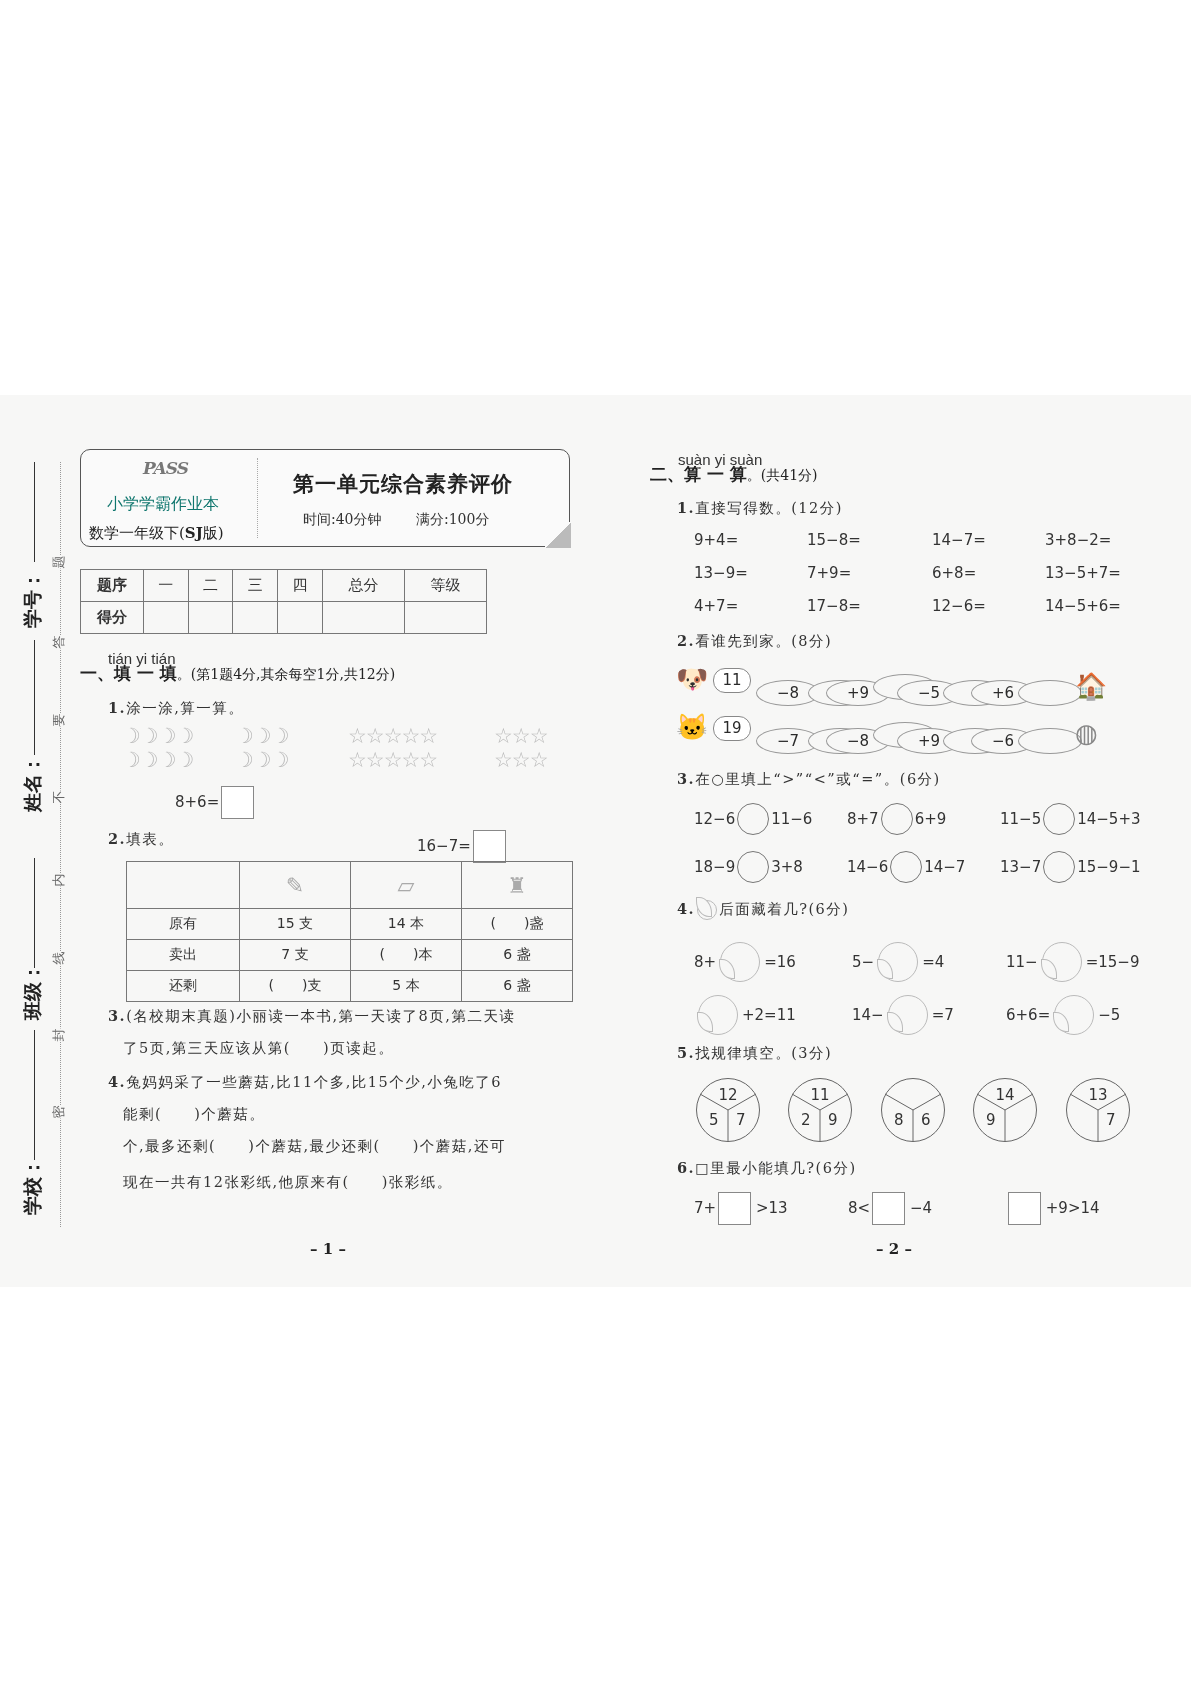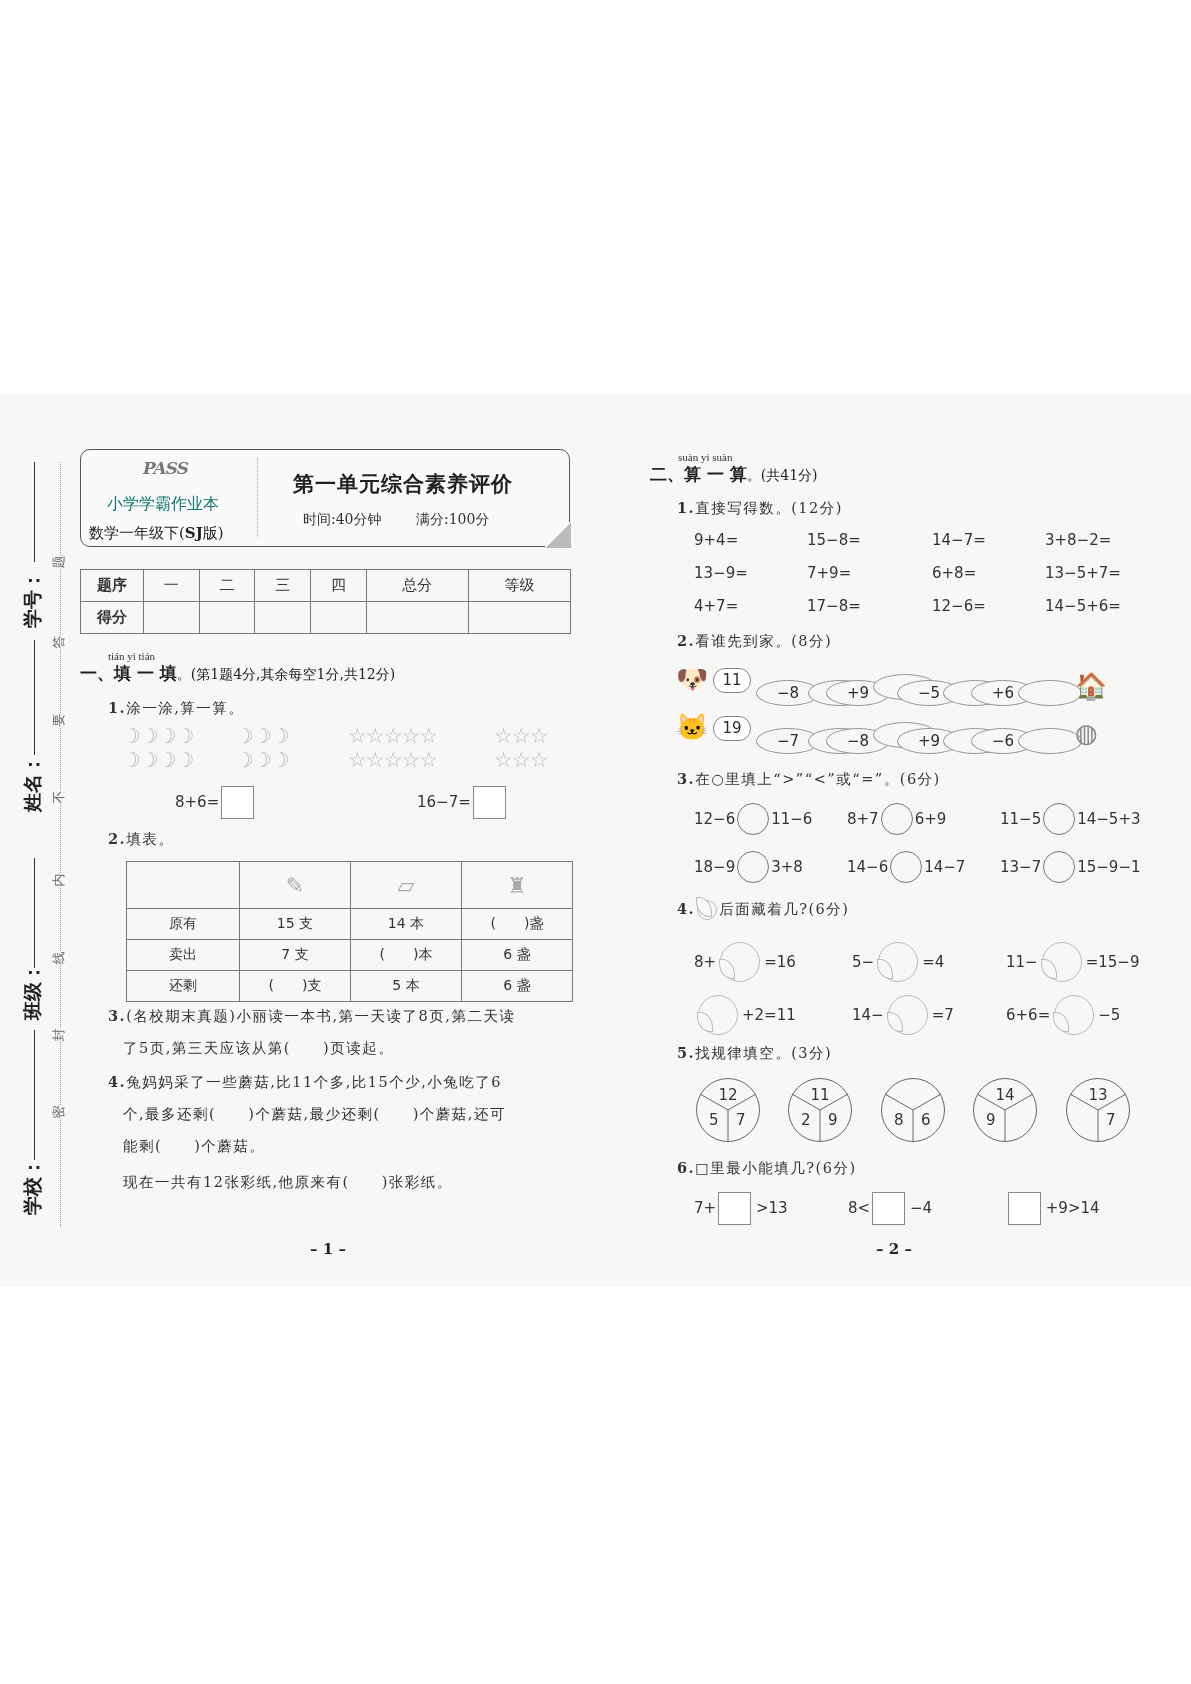--- a/index.html
+++ b/index.html
@@ -40,27 +40,27 @@
   .hmeta { position: absolute; left: 222px; top: 61px; font-size: 14px; color: #333; }
   .hmeta span { margin-right: 30px; }
   .curl {
     position: absolute; right: -2px; bottom: -2px; width: 26px; height: 26px;
     background: linear-gradient(135deg, #fafafa 50%, #bbb 50%);
     border-top-left-radius: 6px;
   }
 
   
   table { border-collapse: collapse; }
-  .score { position: absolute; left: 80px; top: 569px; width: 491px; height: 62px; border: 1.5px solid #444; }
+  .score { position: absolute; left: 80px; top: 569px; width: 407px; height: 62px; border: 1.5px solid #444; }
   .score td { border: 1px solid #777; text-align: center; font-size: 15px; height: 29px; color: #333; }
   .score td.h { font-family: "DejaVu Sans", sans-serif; font-weight: bold; width: 60px; }
 
   .sec-title { position: absolute; font-size: 17px; font-weight: bold; font-family: "DejaVu Sans", sans-serif; color: #222; }
   .sec-title .note { font-family: "DejaVu Serif", serif; font-weight: normal; font-size: 14px; }
-  .pinyin { position: absolute; font-family: Liberation Serif, serif; font-size: 11px; color: #333; }
+  .pinyin { position: absolute; font-family: Liberation Sans, sans-serif; font-size: 15px; color: #333; }
   .q { position: absolute; font-size: 14.5px; color: #333; line-height: 32px; letter-spacing: 1.5px; }
   .q b.n { font-weight: bold; font-family: "DejaVu Serif", serif; }
   .expr { position: absolute; font-family: "DejaVu Sans", sans-serif; font-size: 15px; color: #333; }
   .box { display: inline-block; width: 31px; height: 31px; border: 1px solid #888; background: #fff; vertical-align: middle; margin-left: 2px; }
 
   .icons { position: absolute; font-size: 21px; color: #bbb; letter-spacing: -1px; }
 
   .goods { position: absolute; left: 126px; top: 861px; width: 447px; border: 1.5px solid #444; }
   .goods td { border: 1px solid #777; text-align: center; font-size: 14px; height: 28px; color: #333; font-family: "DejaVu Sans", sans-serif; }
   .goods tr.pic td { height: 44px; font-size: 22px; color: #aaa; }
@@ -162,21 +162,21 @@
   <div>☆☆☆☆☆</div>
     <div>☆☆☆☆☆</div>
 </div>
 <div class="icons" style="left:494px;top:724px;line-height:24px;">
   <div>☆☆☆</div>
     <div>☆☆☆</div>
 </div>
 <div class="expr" style="left:175px;top:786px;">
   <span>8+6=</span><span class="box"></span>
 </div>
-<div class="expr" style="left:417px;top:786px;">
+<div class="expr" style="left:417px;top:830px;">
   <span>16−7=</span><span class="box"></span>
 </div>
 
 <div class="q" style="left:108px;top:823px;">
   <b class="n">2.</b><span>填表。</span>
 </div>
 <table class="goods">
   <tbody>
       <tr class="pic">
     <td style="width:110px"></td>
@@ -205,22 +205,22 @@
 </tbody>
   </table>
 
 <div class="q" style="left:108px;top:1000px;">
   <div><b class="n">3.</b><span>(名校期末真题)小丽读一本书,第一天读了8页,第二天读</span></div>
   <div style="padding-left:15px">了5页,第三天应该从第(　　)页读起。</div>
 </div>
 
 <div class="q" style="left:108px;top:1066px;">
   <div><b class="n">4.</b><span>兔妈妈采了一些蘑菇,比11个多,比15个少,小兔吃了6</span></div>
+  <div style="padding-left:15px">能剩(　　)个蘑菇。</div>
   <div style="padding-left:15px">个,最多还剩(　　)个蘑菇,最少还剩(　　)个蘑菇,还可</div>
-  <div style="padding-left:15px">能剩(　　)个蘑菇。</div>
 </div>
 
 <div class="q" style="left:108px;top:1166px;">
   <div style="padding-left:15px">现在一共有12张彩纸,他原来有(　　)张彩纸。</div>
 </div>
 
 <span class="pageno" style="left:310px;top:1240px;">– 1 –</span>
 
 <span class="pinyin" style="left:678px;top:451px;">suàn yi suàn</span>
 <div class="sec-title" style="left:650px;top:463px;">

